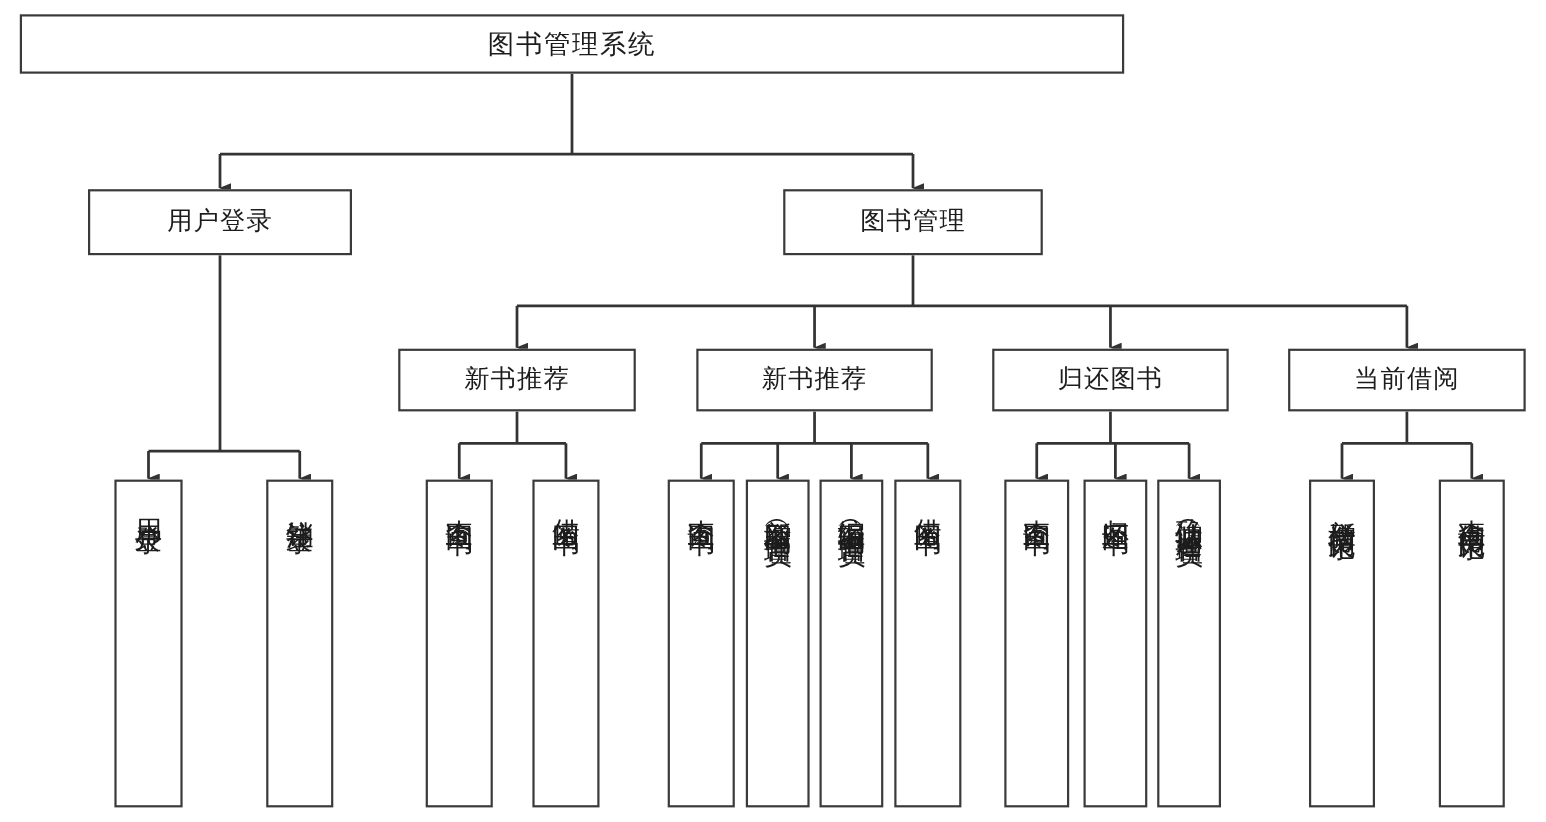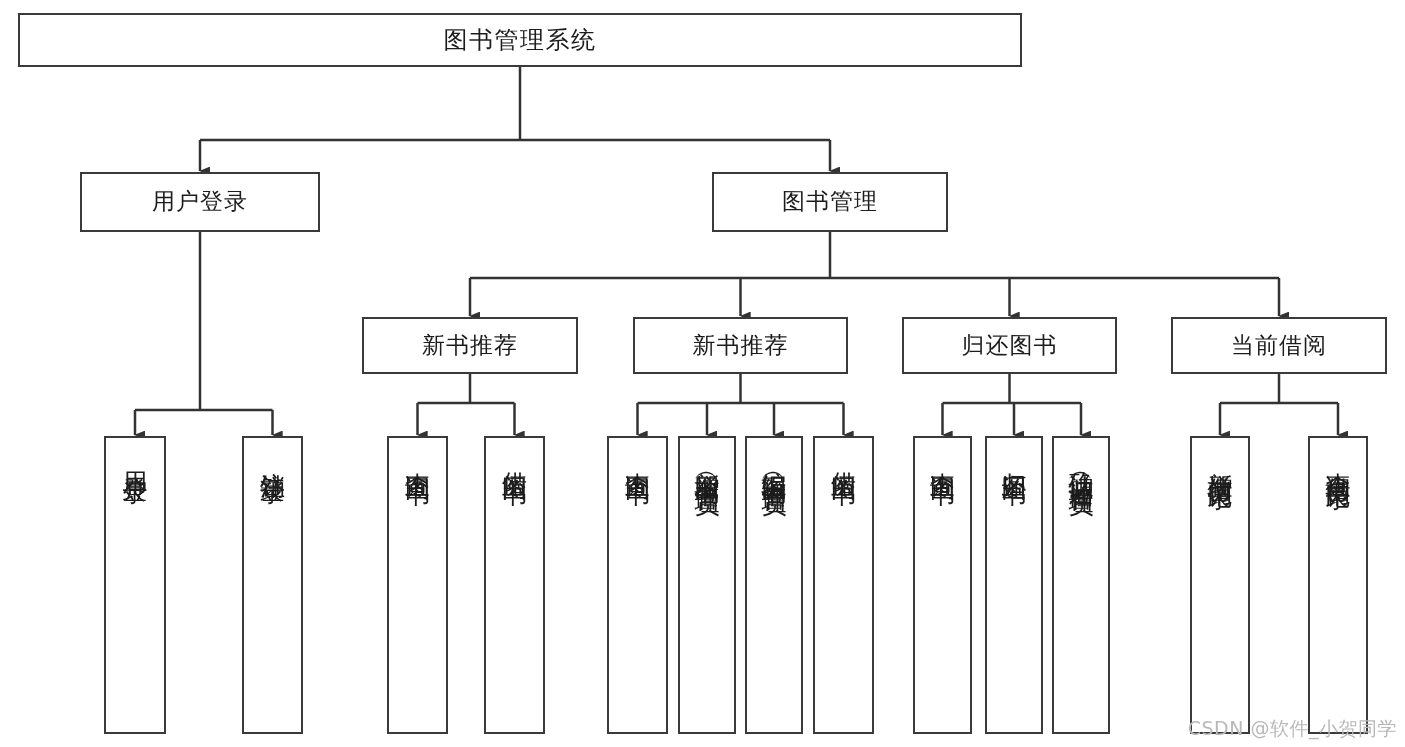--- a/index.html
+++ b/index.html
@@ -179,14 +179,13 @@
         <span class="label">确认归还（管理员）</span>
       </div>
       <div class="node vert" style="left: 1190px; top: 436px; width: 60px; height: 298px;">
         <span class="label">新增借阅记录</span>
       </div>
       <div class="node vert" style="left: 1308px; top: 436px; width: 60px; height: 298px;">
         <span class="label">查询借阅记录</span>
       </div>
     </div>
 
-  <div class="watermark">CSDN @软件_小贺同学</div>
 </div>
 
 </body></html>

